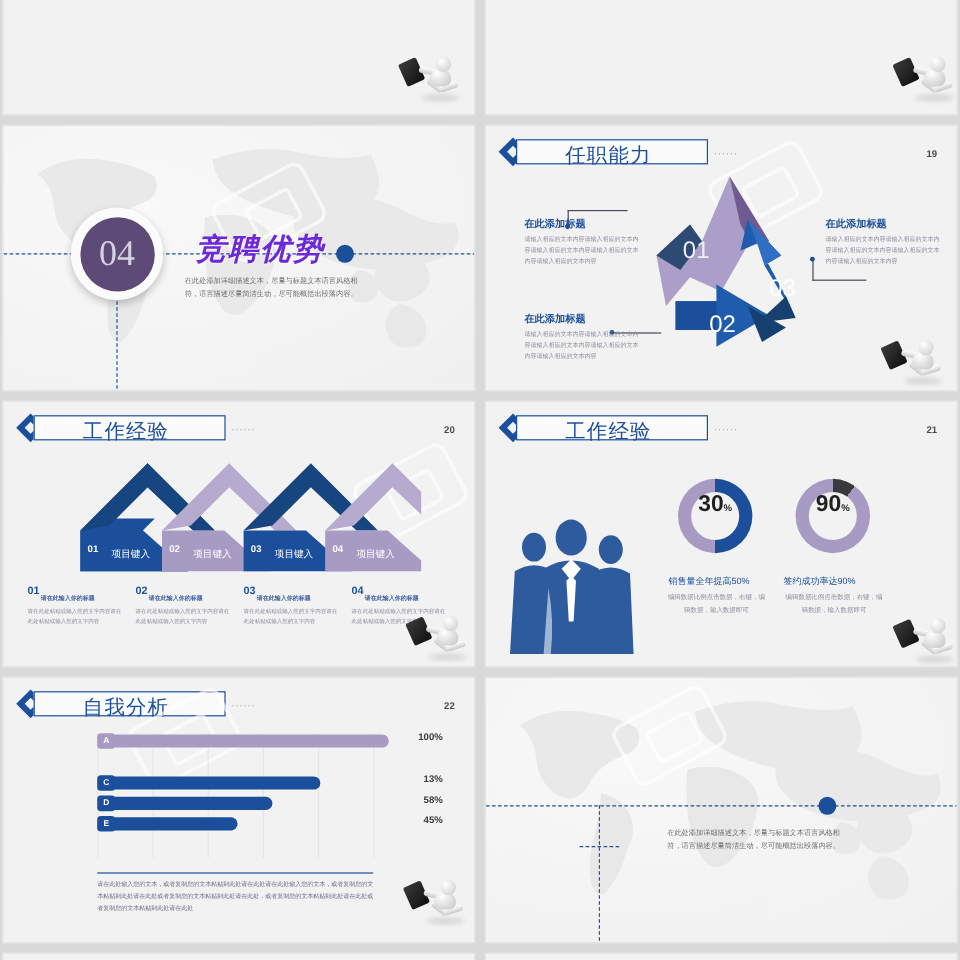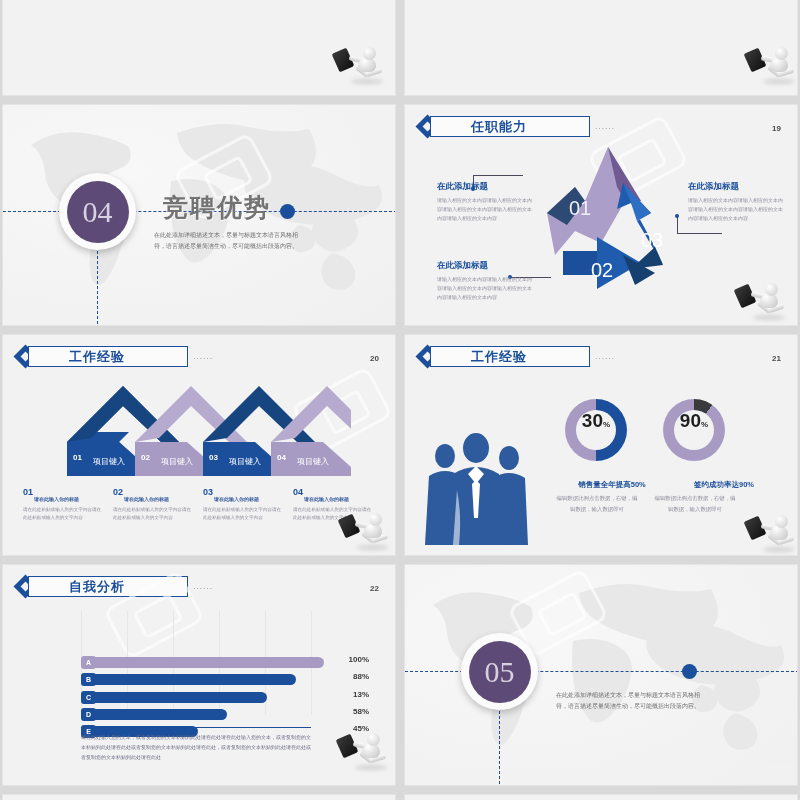--- a/index.html
+++ b/index.html
@@ -43,21 +43,21 @@
     content: ""; position: absolute; left: 5px; top: 5px;
     width: 7px; height: 7px; background: #f2f2f2;
   }
   .hdr .box {
     position: absolute; left: 11px; top: 0;
     width: 160px; height: 21px;
     border: 1.4px solid #1b4f9c; background: #fbfbfb;
   }
   .hdr .txt {
     position: absolute; left: 52px; top: 2px;
-    font-size: 13px; font-weight: bold; color: #1b4f9c;
+    font-size: 17px; font-weight: normal; color: #1b4f9c;
     letter-spacing: 1px; white-space: nowrap;
   }
   .hdr .dots {
     position: absolute; left: 176px; top: 9px;
     font-size: 7px; color: #8a8a8a; letter-spacing: 1px;
   }
 
   
   .worldmap { position: absolute; inset: 0; opacity: .5; }
   .wm-bg {
@@ -138,22 +138,22 @@
   }
   .sec-circle .inner {
     width: 62px; height: 62px; border-radius: 50%;
     background: #5d4a76;
     display: flex; align-items: center; justify-content: center;
     font-family: "Liberation Serif", serif;
     font-size: 30px; color: #d7d0e0;
   }
   .sec-title {
     position: absolute; left: 160px; top: 86px;
-    font-size: 25px; font-weight: bold; color: #737373;
-    letter-spacing: 2px; text-shadow: 1px 1px 0 rgba(255,255,255,.6);
+    font-size: 25px; font-weight: bold; color: #6d28d9;
+    letter-spacing: 2px; text-shadow: 1px 1px 0 rgba(255,255,255,.6); font-style: italic;
   }
   .sec-dot {
     position: absolute; left: 277px; top: 99px;
     width: 15px; height: 15px; border-radius: 50%; background: #1b4f9c;
   }
   .sec-desc {
     position: absolute; left: 148px; top: 125px; width: 150px;
     text-align: center; font-size: 6px; line-height: 1.85;
     color: #6c6c6c;
   }
@@ -197,34 +197,34 @@
   }
   .donut .hole {
     position: absolute; left: 11px; top: 11px; width: 40px; height: 40px;
     border-radius: 50%; background: #f2f2f2;
     display: flex; align-items: baseline; justify-content: center;
   }
   .donut .val { font-size: 19px; font-weight: bold; color: #1f1f1f; }
   .donut .pct { font-size: 8px; font-weight: bold; color: #1f1f1f; }
   .dcap {
     position: absolute; width: 110px;
-    font-size: 7.5px; font-weight: bold; color: #1b4f9c; text-align: center;
+    font-size: 7.5px; font-weight: normal; color: #1b4f9c;
   }
   .dbody {
     position: absolute; width: 82px;
     font-size: 5.4px; line-height: 2; color: #8d8d9c; text-align: center;
   }
 
   
   .chart { position: absolute; left: 78px; top: 46px; width: 230px; height: 104px; }
   .grid-l {
     position: absolute; top: 0; bottom: 0; width: 0;
     border-left: 1px solid #e6e6e6;
   }
-  .brow { position: absolute; left: 0; height: 13px; width: 100%; margin-top: 45px; }
+  .brow { position: absolute; left: 0; height: 13px; width: 100%; }
   .bbadge {
     position: absolute; left: 0; top: 0; width: 15px; height: 13px;
     border-radius: 3px; display: flex; align-items: center; justify-content: center;
     font-size: 7px; font-weight: bold; color: #fff;
   }
   .bbar {
     position: absolute; left: 13px; top: 1px; height: 11px;
     border-radius: 0 6px 6px 0;
   }
   .bval {
@@ -493,21 +493,21 @@
   </div>
   <div class="dcap" style="left:152px;top:145px">销售量全年提高50%</div>
   <div class="dbody" style="left:151px;top:158px">编辑数据比例点击数据，右键，编辑数据，输入数据即可</div>
 
   <div class="donut" style="left:258px;top:64px;background:conic-gradient(#3a3a3a 0% 10%, #a79bc4 10% 100%)">
     <div class="hole">
       <span class="val">90</span>
       <span class="pct">%</span>
     </div>
   </div>
-  <div class="dcap" style="left:264px;top:145px">签约成功率达90%</div>
+  <div class="dcap" style="left:248px;top:145px">签约成功率达90%</div>
   <div class="dbody" style="left:249px;top:158px">编辑数据比例点击数据，右键，编辑数据，输入数据即可</div>
 
   <div class="runner" style="left:340px;top:178px">
     <span class="shadow"></span>
         <span class="case"></span>
         <span class="arm"></span>
     <span class="leg1"></span>
         <span class="leg2"></span>
         <span class="body"></span>
         <span class="head"></span>
@@ -528,25 +528,20 @@
     <span class="grid-l" style="left:0"></span>
     <span class="grid-l" style="left:46px"></span>
     <span class="grid-l" style="left:92px"></span>
     <span class="grid-l" style="left:138px"></span>
     <span class="grid-l" style="left:184px"></span>
     <span class="grid-l" style="left:230px"></span>
   <div class="brow" style="top: 0px;">
           <span class="bbadge" style="background: rgb(167, 155, 196);">A</span>
           <span class="bbar" style="width: 230px; background: rgb(167, 155, 196);"></span>
           <span class="bval">100%</span>
-        </div>
-        <div class="brow" style="top: 17.3px;">
-          <span class="bbadge" style="background: rgb(27, 79, 156);">B</span>
-          <span class="bbar" style="width: 202.4px; background: rgb(27, 79, 156);"></span>
-          <span class="bval">88%</span>
         </div>
         <div class="brow" style="top: 34.6px;">
           <span class="bbadge" style="background: rgb(27, 79, 156);">C</span>
           <span class="bbar" style="width: 172.5px; background: rgb(27, 79, 156);"></span>
           <span class="bval">13%</span>
         </div>
         <div class="brow" style="top: 51.9px;">
           <span class="bbadge" style="background: rgb(27, 79, 156);">D</span>
           <span class="bbar" style="width: 133.4px; background: rgb(27, 79, 156);"></span>
           <span class="bval">58%</span>
@@ -585,23 +580,20 @@
         <path d="M330 148 q18 4 22 18 2 14-10 18 -16 4-22-10 -6-16 10-26z"></path>
         <path d="M296 120 q14 2 16 12 2 10-8 14 -12 4-16-6 -4-12 8-20z"></path>
       </g>
     </svg>
   </div>
   <div class="wmark" style="left:110px;top:20px"></div>
 
   <div class="sec-dashline"></div>
   <div class="sec-vline"></div>
   <div class="sec-cross"></div>
-  <div class="sec-circle">
-    <div class="inner">05</div>
-  </div>
   <div class="sec-dot"></div>
   <div class="sec-desc">在此处添加详细描述文本，尽量与标题文本语言风格相符，语言描述尽量简洁生动，尽可能概括出段落内容。</div>
 </div>
 
 <div class="slide left row4">
   <div class="hdr">
     
     
     
   </div>

